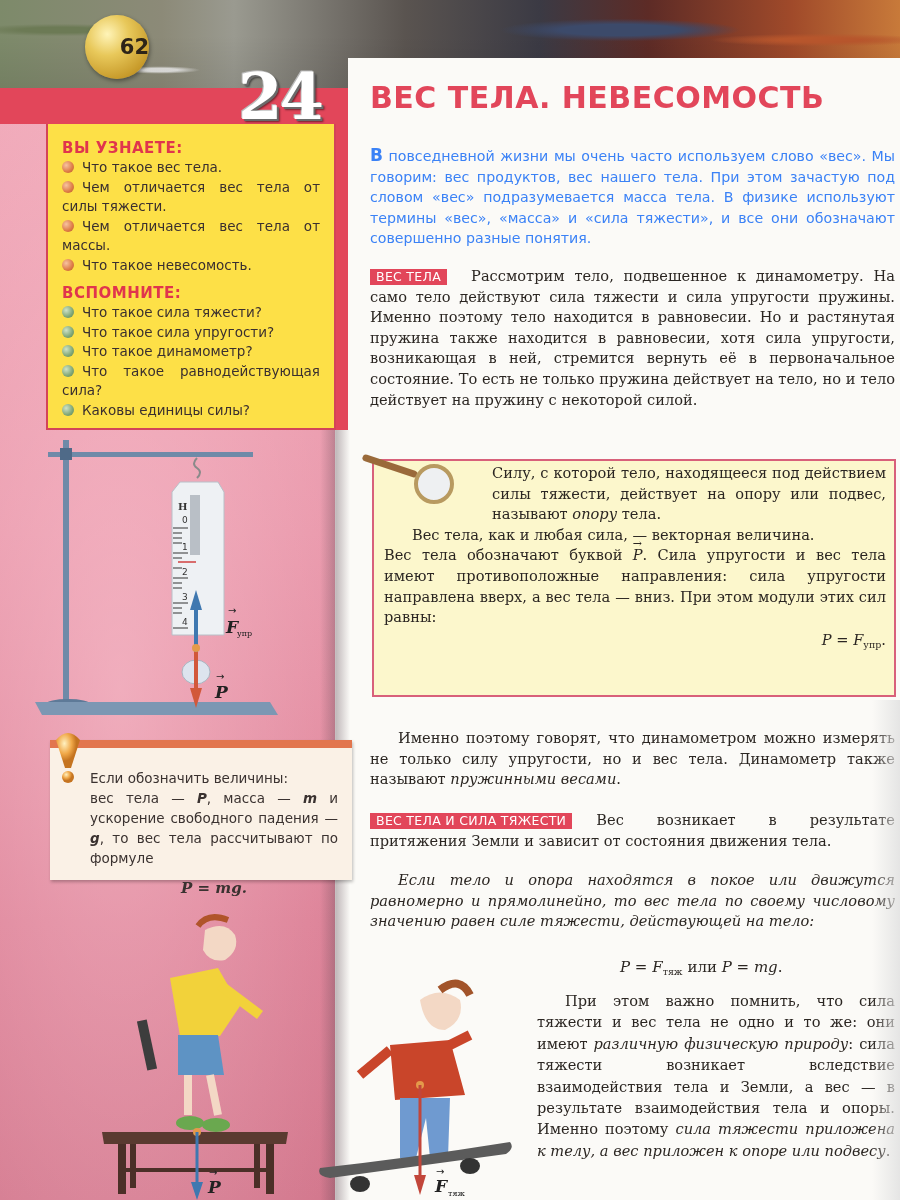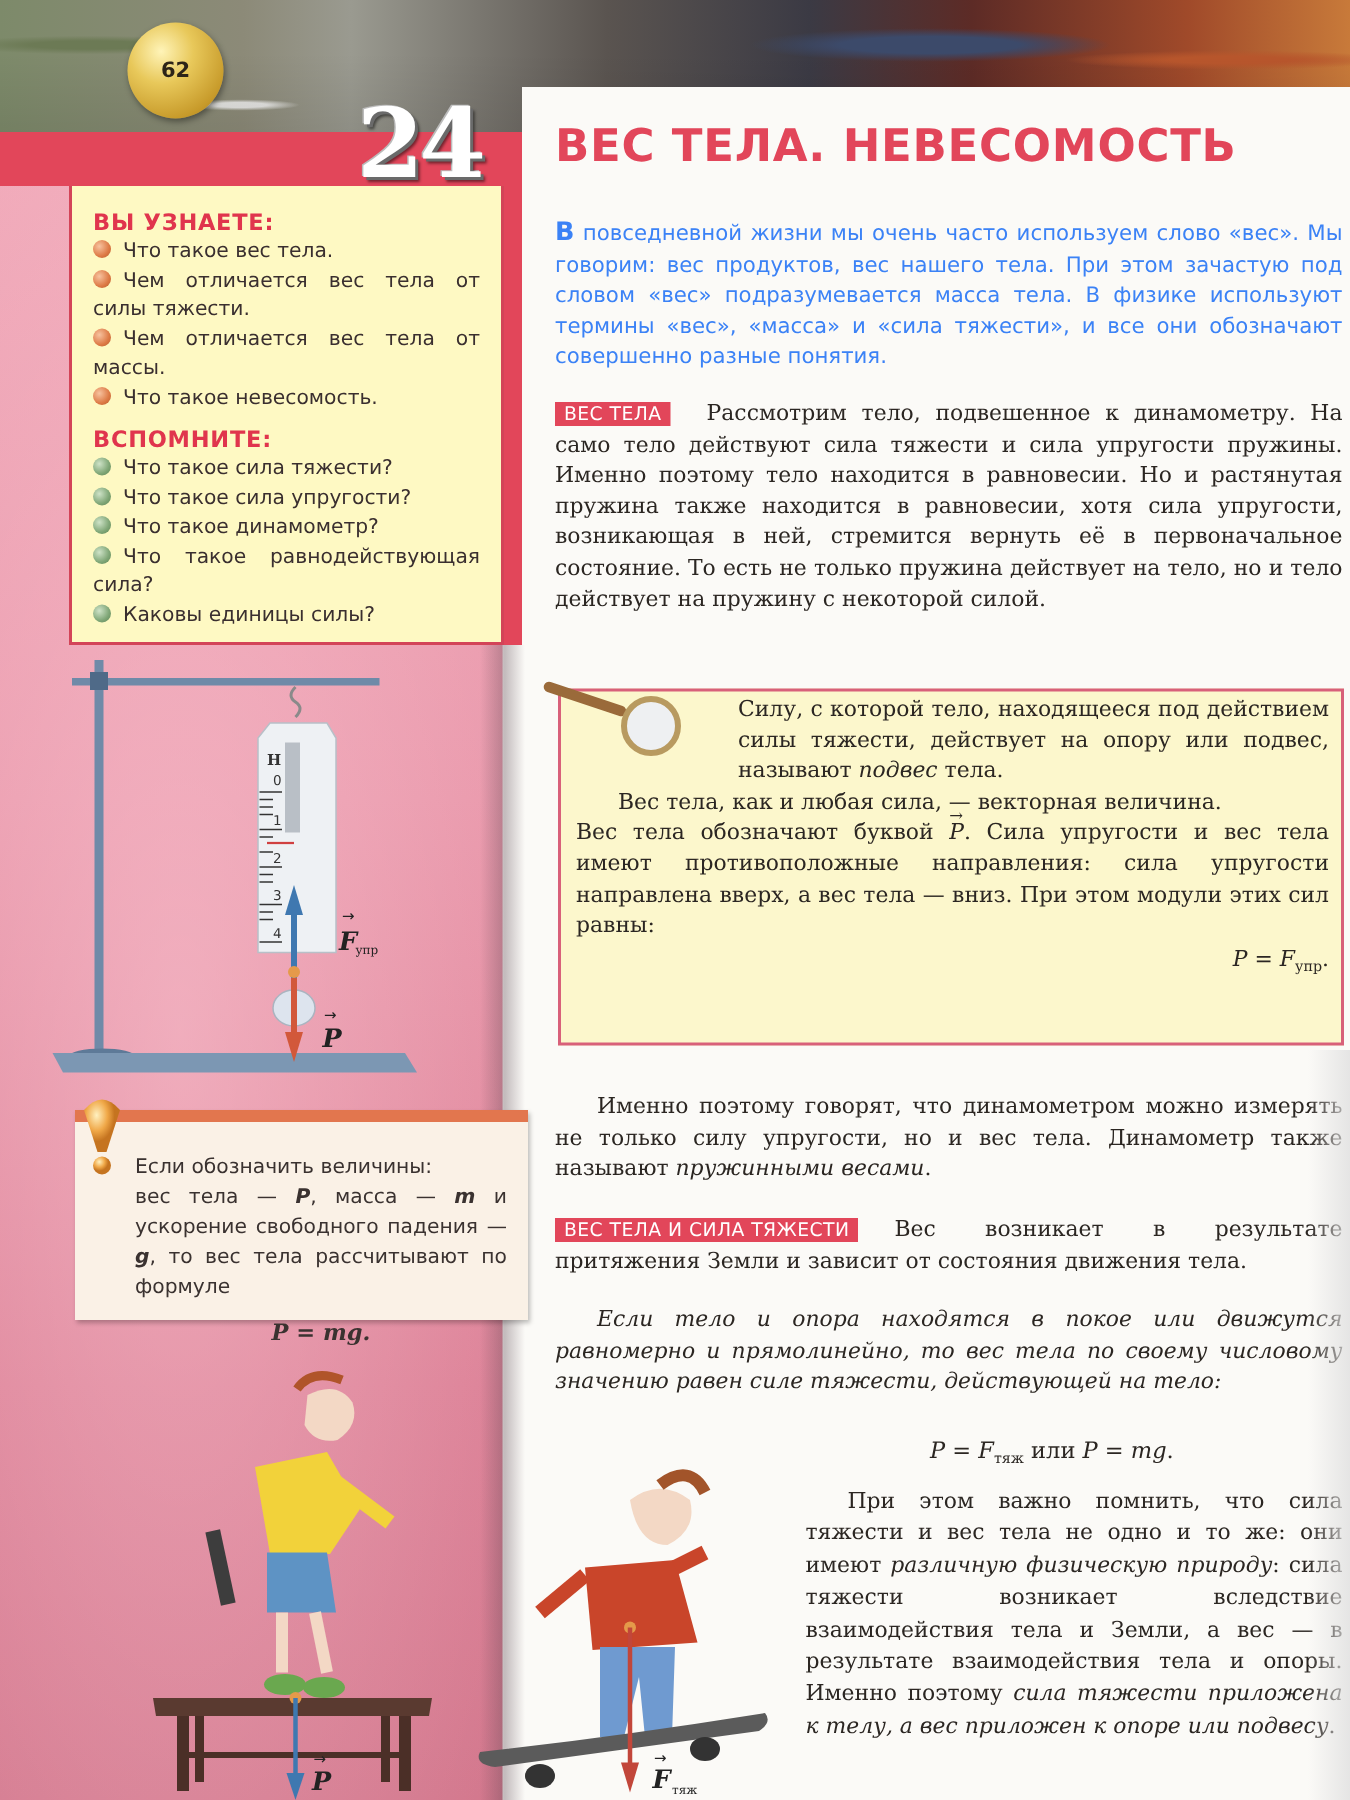--- a/index.html
+++ b/index.html
@@ -21,22 +21,22 @@
       linear-gradient(90deg, #7d8a6a 0%, #8c8a78 18%, #9a9a90 26%, #5a5450 45%, #3b3a44 60%, #5d2b26 72%, #a04a2a 88%, #c87a3a 100%);
   }
   .banner-fade {
     position: absolute; left: 0; top: 0; width: 900px; height: 88px;
     background: linear-gradient(180deg, rgba(255,255,255,0) 40%, rgba(0,0,0,.08) 100%);
   }
   .page-badge {
     position: absolute; left: 85px; top: 15px; width: 64px; height: 64px; border-radius: 50%;
     background: radial-gradient(circle at 35% 30%, #fff4b8 0%, #e8c85a 35%, #c79a2a 75%, #9a7418 100%);
     box-shadow: 1px 2px 4px rgba(0,0,0,.4);
-    display: flex; align-items: center; justify-content: center;
-    font-family: "DejaVu Sans", sans-serif; font-weight: bold; font-size: 14px; color: #2d2418;
+    display: flex; align-items: center; justify-content: flex-end;
+    font-family: "DejaVu Sans", sans-serif; font-weight: bold; font-size: 21px; color: #2d2418;
   }
   
   .left-col {
     position: absolute; left: 0; top: 88px; width: 335px; height: 1112px;
     background:
       radial-gradient(ellipse at 120px 600px, rgba(255,210,220,.5), transparent 300px),
       linear-gradient(180deg, #f0a8b8 0%, #e792a6 40%, #d97990 75%, #d1748a 100%);
   }
   .left-col-shadow {
     position: absolute; left: 320px; top: 430px; width: 30px; height: 770px;
@@ -59,21 +59,21 @@
     position: absolute; left: 348px; top: 58px; width: 552px; height: 72px; background: #fbfaf7;
   }
   .chapter-title {
     position: absolute; left: 370px; top: 80px;
     font-family: "DejaVu Sans", sans-serif; font-weight: bold; font-size: 30px;
     color: #e2465a; letter-spacing: 0.5px;
   }
   
   .objectives {
     position: absolute; left: 46px; top: 124px; width: 290px; height: 306px;
-    background: #fef9c3; border: 2px solid #d34458; border-top: none;
+    background: #fde047; border: 2px solid #d34458; border-top: none;
     padding: 14px 14px 0 14px;
     font-family: "DejaVu Sans", sans-serif; font-size: 13.5px; line-height: 19.5px; color: #3a2f2f;
   }
   .obj-heading {
     font-family: "DejaVu Sans", sans-serif; font-weight: bold; font-size: 15px;
     color: #e0354d; letter-spacing: .5px; line-height: 20px;
   }
   .obj-list { list-style: none; }
   .obj-list li { text-align: justify; }
   .bullet {
@@ -294,21 +294,21 @@
   <text x="138" y="226" font-family="DejaVu Serif" font-size="8" fill="#222">тяж</text>
   <text x="126" y="205" font-family="DejaVu Sans" font-size="10" fill="#222">→</text>
 </svg>
 
 <p class="main-text intro"><span class="dropcap">В</span><span> повседневной жизни мы очень часто используем слово «вес». Мы говорим: вес продуктов, вес нашего тела. При этом зачастую под словом «вес» подразумевается масса тела. В физике используют термины «вес», «масса» и «сила тяжести», и все они обозначают совершенно разные понятия.</span></p>
 
 <p class="main-text serif-para p-ves"><span class="tag">ВЕС ТЕЛА</span><span>Рассмотрим тело, подвешенное к динамометру. На само тело действуют сила тяжести и сила упругости пружины. Именно поэтому тело находится в равновесии. Но и растянутая пружина также находится в равновесии, хотя сила упругости, возникающая в ней, стремится вернуть её в первоначальное состояние. То есть не только пружина действует на тело, но и тело действует на пружину с некоторой силой.</span></p>
 
 <div class="def-box">
   <div class="indent-block">
-      <p><span>Силу, с которой тело, находящееся под действием силы тяжести, действует на опору или подвес, называют </span><i>подвес</i><span> тела.</span></p>
+      <p><span>Силу, с которой тело, находящееся под действием силы тяжести, действует на опору или подвес, называют </span><i>опору</i><span> тела.</span></p>
     </div>
   <p class="first-indent">Вес тела, как и любая сила, — векторная величина.</p>
   <p><span>Вес тела обозначают буквой </span><span class="vec">P</span><span>. Сила упругости и вес тела имеют противоположные направления: сила упругости направлена вверх, а вес тела — вниз. При этом модули этих сил равны:</span></p>
   <p class="formula"><span>P</span><span style="font-style:normal"> = </span><span>F</span><span class="sub" style="font-style:normal">упр</span><span style="font-style:normal">.</span></p>
 </div>
 <svg class="magnifier" viewBox="0 0 100 60">
   <path d="M4 6 L52 22" stroke="#9a6a3a" stroke-width="7" stroke-linecap="round"></path>
   <circle cx="72" cy="32" r="18" fill="#eef0f2" stroke="#b89a60" stroke-width="4"></circle>
 </svg>
 

